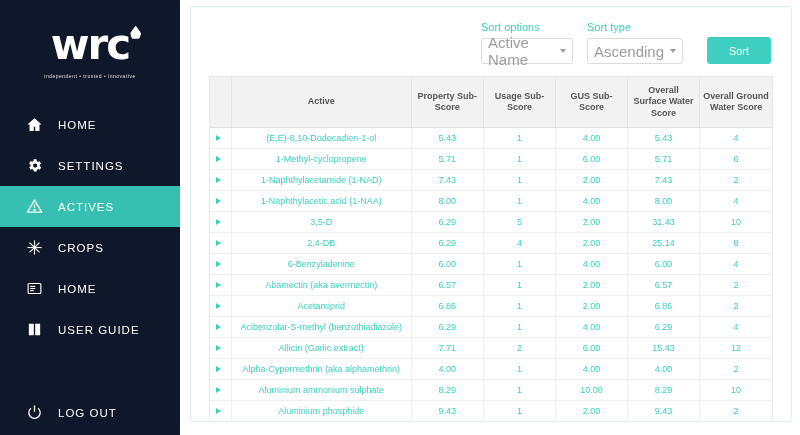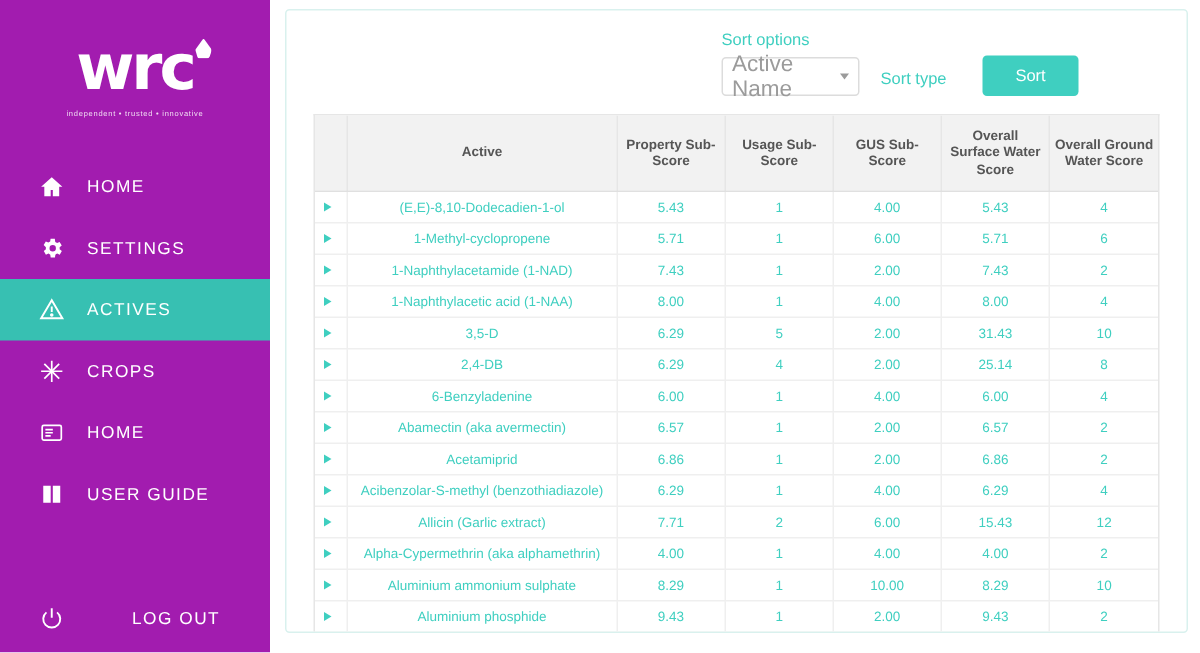--- a/index.html
+++ b/index.html
@@ -13,21 +13,21 @@
   #app {
     display: flex;
     width: 800px; height: 435px;
     position: relative;
   }
 
   
   .sidebar {
     width: 180px;
     min-width: 180px;
-    background: #a21caf;
+    background: #0f172a;
     color: #ffffff;
     display: flex;
     flex-direction: column;
     position: relative;
   }
   .brand {
     height: 96px;
     display: flex;
     flex-direction: column;
     align-items: center;
@@ -83,21 +83,20 @@
   .nav-icon svg { display: block; }
   .logout {
     display: flex;
     align-items: center;
     height: 41px;
     padding-left: 26px;
     font-size: 11.5px;
     letter-spacing: 1px;
     cursor: pointer;
     margin-bottom: 2px;
-    gap: 30px;
   }
   .version {
     font-size: 9px;
     padding: 0 0 6px 10px;
     color: #ffffff;
   }
 
   
   .main {
     flex: 1;
@@ -312,20 +311,24 @@
         <div class="ctrl-group">
           <div class="ctrl-label">Sort options</div>
           <div class="select-box">
             <span>Active Name</span>
             <span class="caret"></span>
           </div>
         </div>
 
         <div class="ctrl-group">
           <div class="ctrl-label">Sort type</div>
+          <div class="select-box wide">
+            <span>Ascending</span>
+            <span class="caret"></span>
+          </div>
         </div>
 
         <button class="sort-btn">Sort</button>
       </div>
 
       <div class="table-wrap">
         <table>
           <colgroup>
             <col class="c-arrow">
               <col class="c-active">

